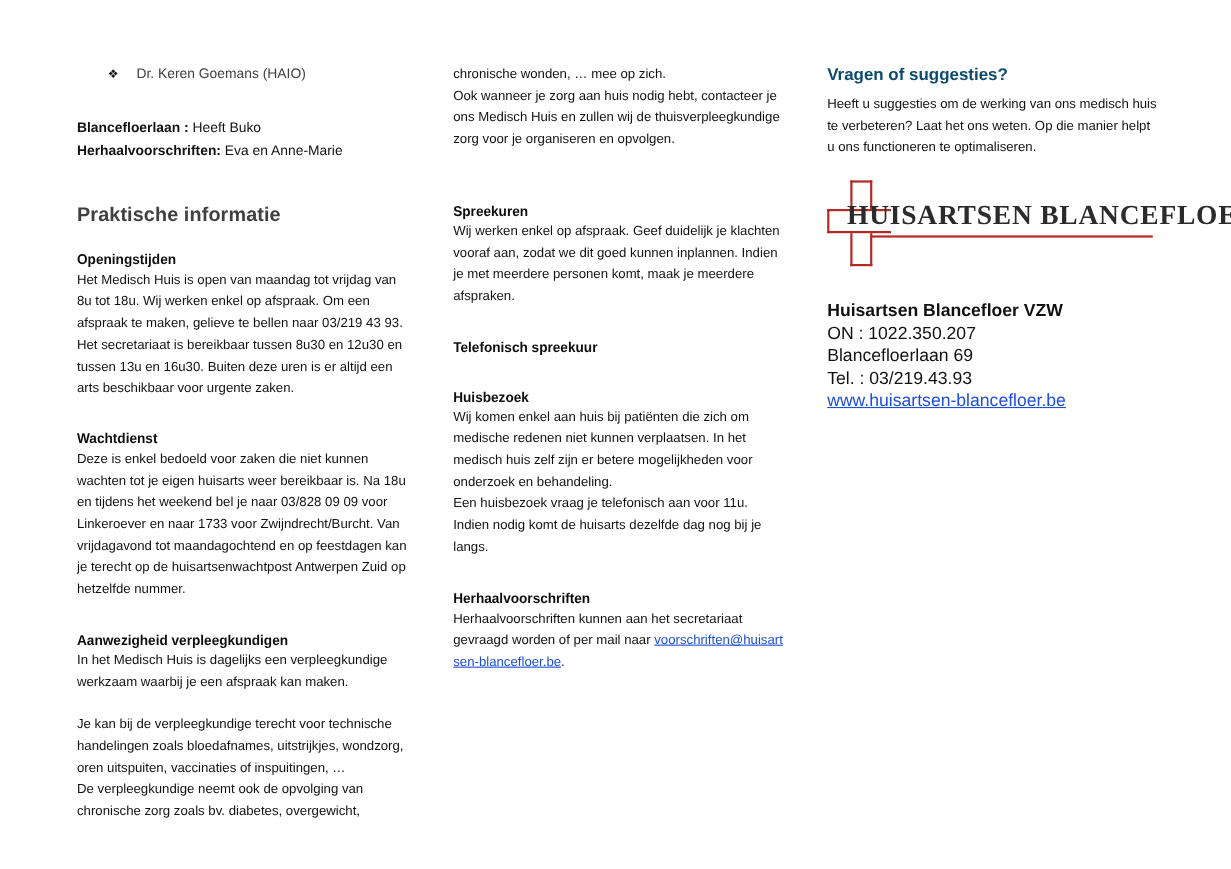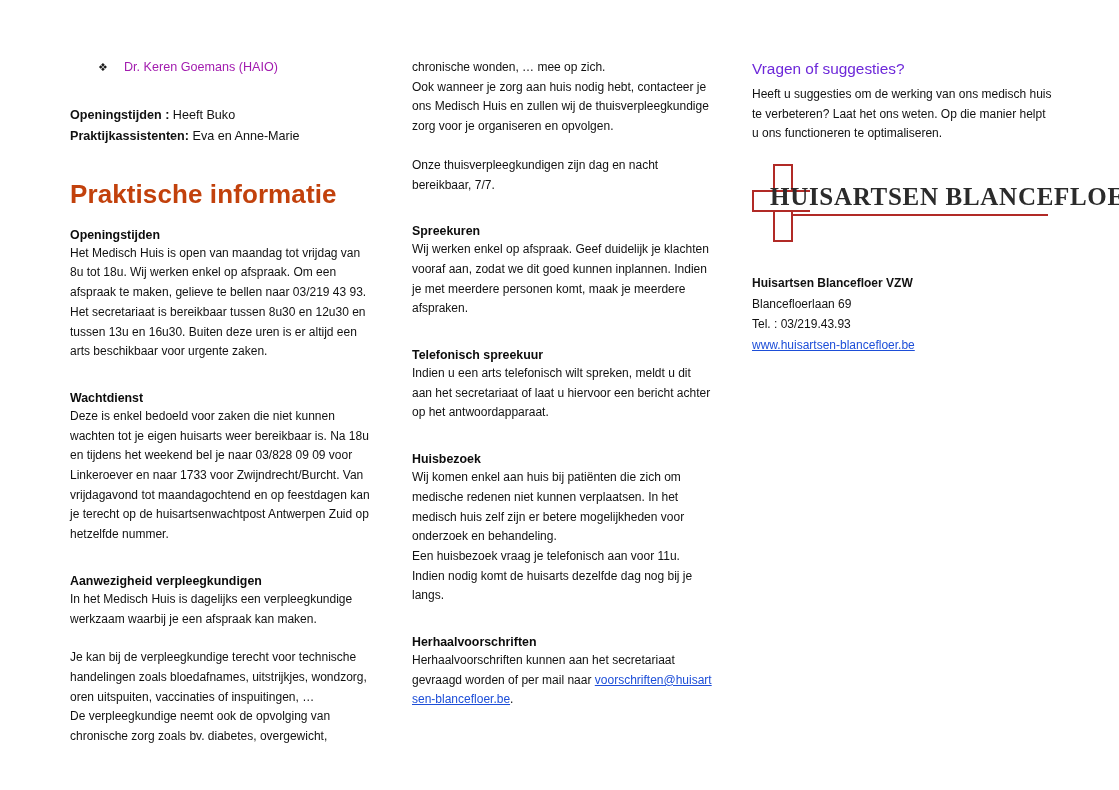--- a/index.html
+++ b/index.html
@@ -54,56 +54,56 @@
     line-height: 19.7px;
     margin: 0 0 0 28px;
   }
   .bullet-glyph {
     width: 26px;
     flex: 0 0 26px;
     font-size: 11px;
     color: #1a1a1a;
     line-height: 19.7px;
   }
-  .bullet-text { color: #a21caf; }
+  .bullet-text { color: #404040; }
 
   
   .kv {
     font-size: 12.6px;
     line-height: 21px;
     color: #111111;
     margin: 0;
   }
   .kv b { font-weight: bold; }
 
   
   h1.section-title {
-    font-size: 26px;
+    font-size: 18px;
     line-height: 26px;
     font-weight: bold;
     margin: 0;
-    color: #c2410c;
+    color: #404040;
     letter-spacing: 0.1px;
   }
   h2.sub-title {
     font-size: 12.9px;
     line-height: 17px;
     font-weight: bold;
     margin: 0 0 1px 0;
     color: #0c0c0c;
     font-stretch: condensed;
     transform: scaleX(0.96);
     transform-origin: left center;
   }
   h2.col3-title {
     font-size: 15.4px;
     line-height: 22px;
-    font-weight: normal;
+    font-weight: bold;
     margin: 0 0 5px 0;
-    color: #6d28d9;
+    color: #0c4a6e;
   }
 
   a.link {
     color: #1d4ed8;
     text-decoration: underline;
     word-break: break-all;
   }
 
   
   .logo {
@@ -171,42 +171,42 @@
     top: 50px;
     width: 256px;
     height: 2.2px;
     background: #b12a26;
   }
 
   .addr {
     margin-top: 31px;
   }
   .addr .line {
-    font-size: 12px;
+    font-size: 16px;
     line-height: 20.5px;
     color: #111111;
   }
   .addr .line.bold { font-weight: bold; }
 </style>
 </head>
 <body>
 
 <div class="page">
 
   <div class="col col-1">
 
     <div class="bullet-row">
       <span class="bullet-glyph">❖</span>
       <span class="bullet-text">Dr. Keren Goemans (HAIO)</span>
     </div>
 
     <div class="gap-l"></div>
 
-    <p class="kv"><b>Openingstijden :</b> <span>Heeft Buko</span></p>
-    <p class="kv"><b>Praktijkassistenten:</b> <span>Eva en Anne-Marie</span></p>
+    <p class="kv"><b>Blancefloerlaan :</b> <span>Heeft Buko</span></p>
+    <p class="kv"><b>Herhaalvoorschriften:</b> <span>Eva en Anne-Marie</span></p>
 
     <div class="gap-xl"></div>
 
     <h1 class="section-title">Praktische informatie</h1>
 
     <div class="gap-m"></div>
 
     <h2 class="sub-title">Openingstijden</h2>
     <p class="para">Het Medisch Huis is open van maandag tot vrijdag van 8u tot 18u. Wij werken enkel op afspraak. Om een afspraak te maken, gelieve te bellen naar 03/219 43 93. Het secretariaat is bereikbaar tussen 8u30 en 12u30 en tussen 13u en 16u30. Buiten deze uren is er altijd een arts beschikbaar voor urgente zaken.</p>
 
@@ -226,31 +226,29 @@
     <p class="para">De verpleegkundige neemt ook de opvolging van chronische zorg zoals bv. diabetes, overgewicht,</p>
   </div>
 
   <div class="col col-2">
 
     <p class="para">chronische wonden, … mee op zich.</p>
     <p class="para">Ook wanneer je zorg aan huis nodig hebt, contacteer je ons Medisch Huis en zullen wij de thuisverpleegkundige zorg voor je organiseren en opvolgen.</p>
 
     <div class="gap-m"></div>
 
-    <p class="para">Onze thuisverpleegkundigen zijn dag en nacht bereikbaar, 7/7.</p>
 
     <div class="gap-l"></div>
 
     <h2 class="sub-title">Spreekuren</h2>
     <p class="para">Wij werken enkel op afspraak. Geef duidelijk je klachten vooraf aan, zodat we dit goed kunnen inplannen. Indien je met meerdere personen komt, maak je meerdere afspraken.</p>
 
     <div class="gap-l"></div>
 
     <h2 class="sub-title">Telefonisch spreekuur</h2>
-    <p class="para">Indien u een arts telefonisch wilt spreken, meldt u dit aan het secretariaat of laat u hiervoor een bericht achter op het antwoordapparaat.</p>
 
     <div class="gap-l"></div>
 
     <h2 class="sub-title">Huisbezoek</h2>
     <p class="para">Wij komen enkel aan huis bij patiënten die zich om medische redenen niet kunnen verplaatsen. In het medisch huis zelf zijn er betere mogelijkheden voor onderzoek en behandeling.</p>
     <p class="para">Een huisbezoek vraag je telefonisch aan voor 11u. Indien nodig komt de huisarts dezelfde dag nog bij je langs.</p>
 
     <div class="gap-l"></div>
 
     <h2 class="sub-title">Herhaalvoorschriften</h2>
@@ -269,19 +267,20 @@
         <div class="cap-t"></div>
         <div class="cap-b"></div>
         <div class="cap-l"></div>
       </div>
       <div class="logo-rule"></div>
       <div class="logo-wordmark">HUISARTSEN BLANCEFLOER</div>
     </div>
 
     <div class="addr">
       <div class="line bold">Huisartsen Blancefloer VZW</div>
+      <div class="line">ON : 1022.350.207</div>
       <div class="line">Blancefloerlaan 69</div>
       <div class="line">Tel. : 03/219.43.93</div>
       <div class="line"><a class="link" href="#">www.huisartsen-blancefloer.be</a></div>
     </div>
   </div>
 
 </div>
 
 </body></html>

